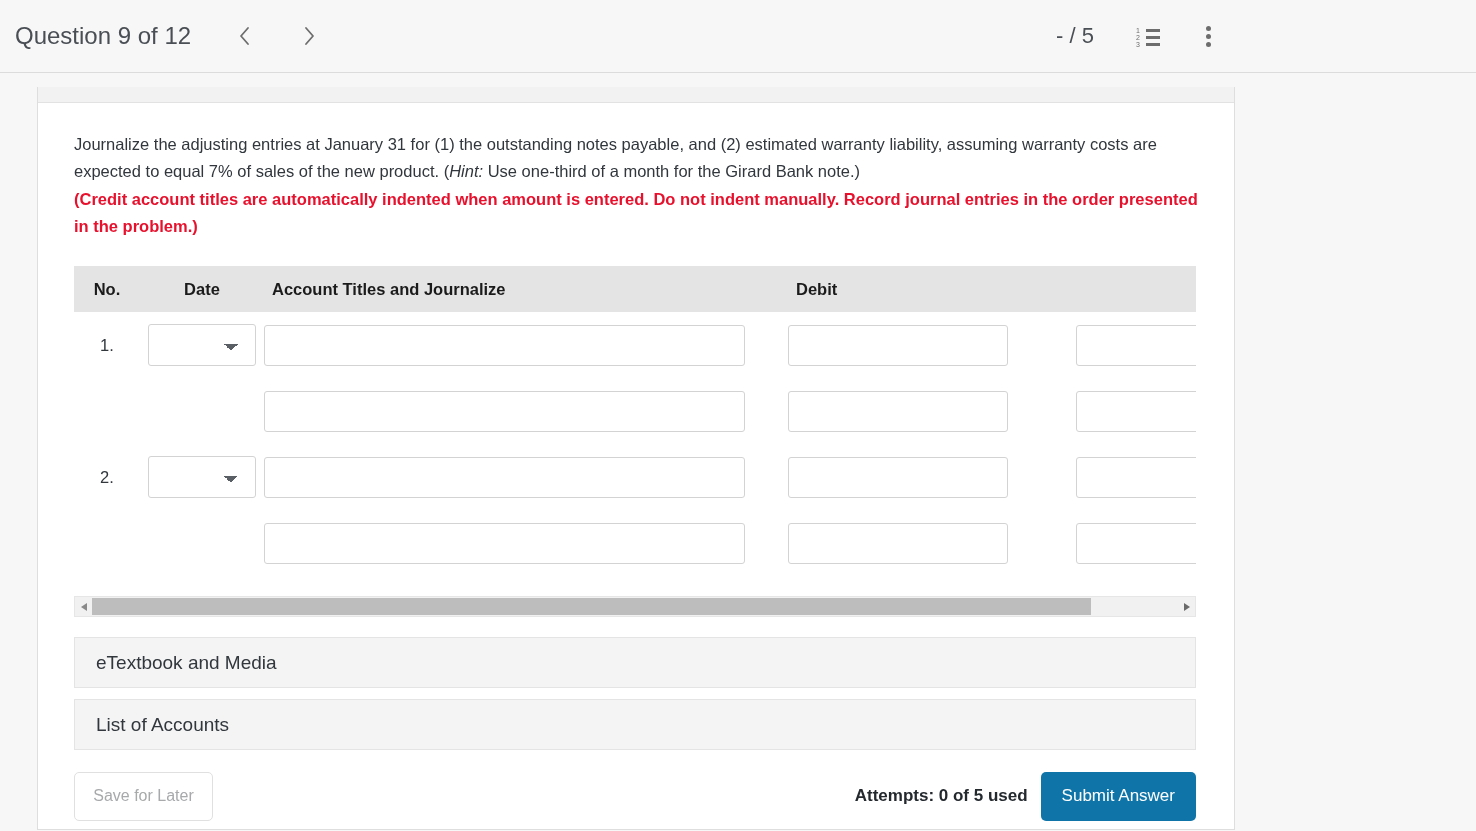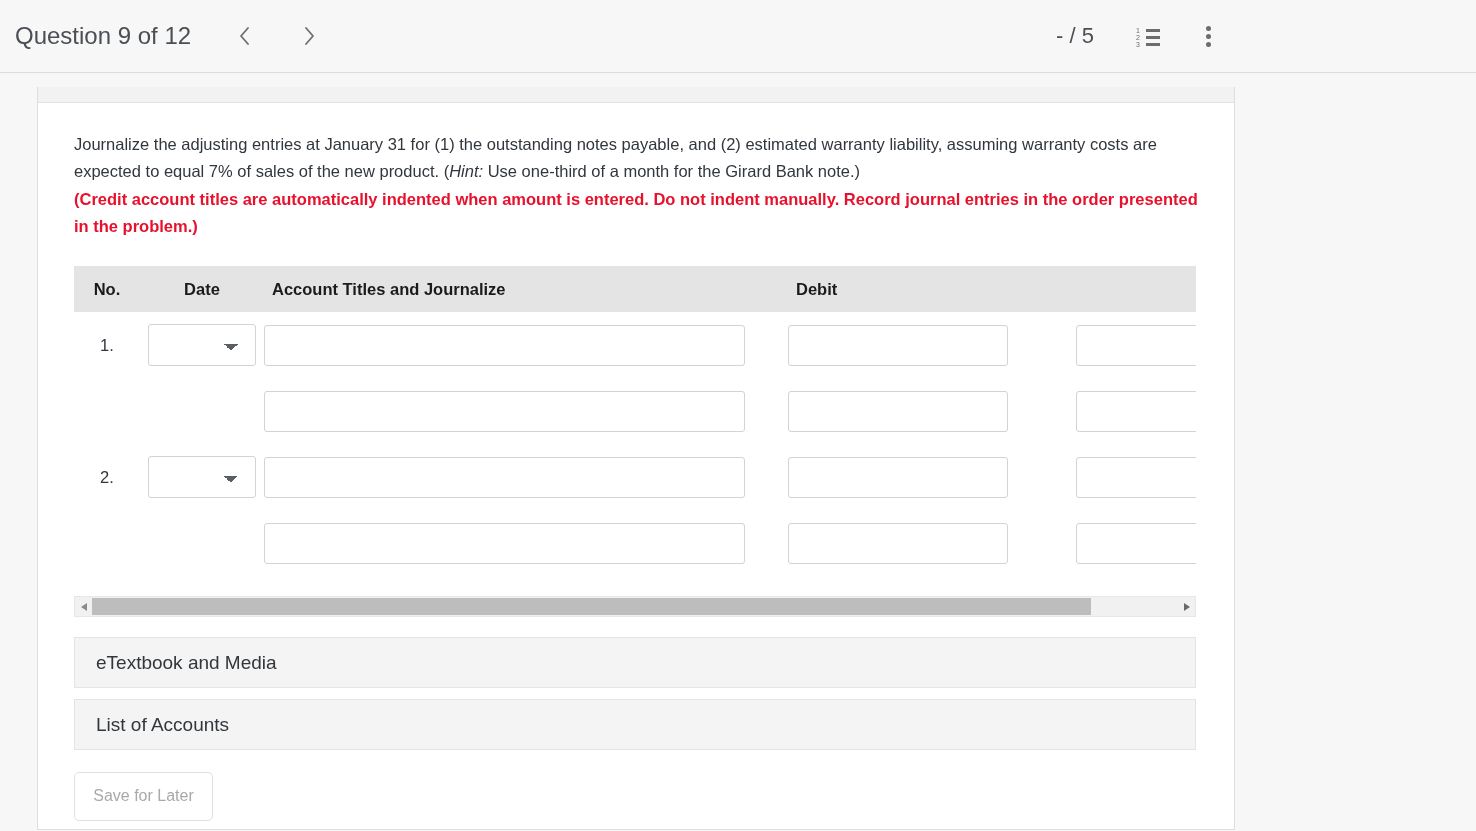--- a/index.html
+++ b/index.html
@@ -400,16 +400,20 @@
     <div class="panel">
       <span>eTextbook and Media</span>
     </div>
 
     <div class="panel second">
       <span>List of Accounts</span>
     </div>
 
     <div class="actions">
       <button class="btn-save">Save for Later</button>
+      <div class="actions-right">
+        <span class="attempts">Attempts: 0 of 5 used</span>
+        <button class="btn-submit">Submit Answer</button>
+      </div>
     </div>
 
   </div>
 </div>
 
 </body></html>

